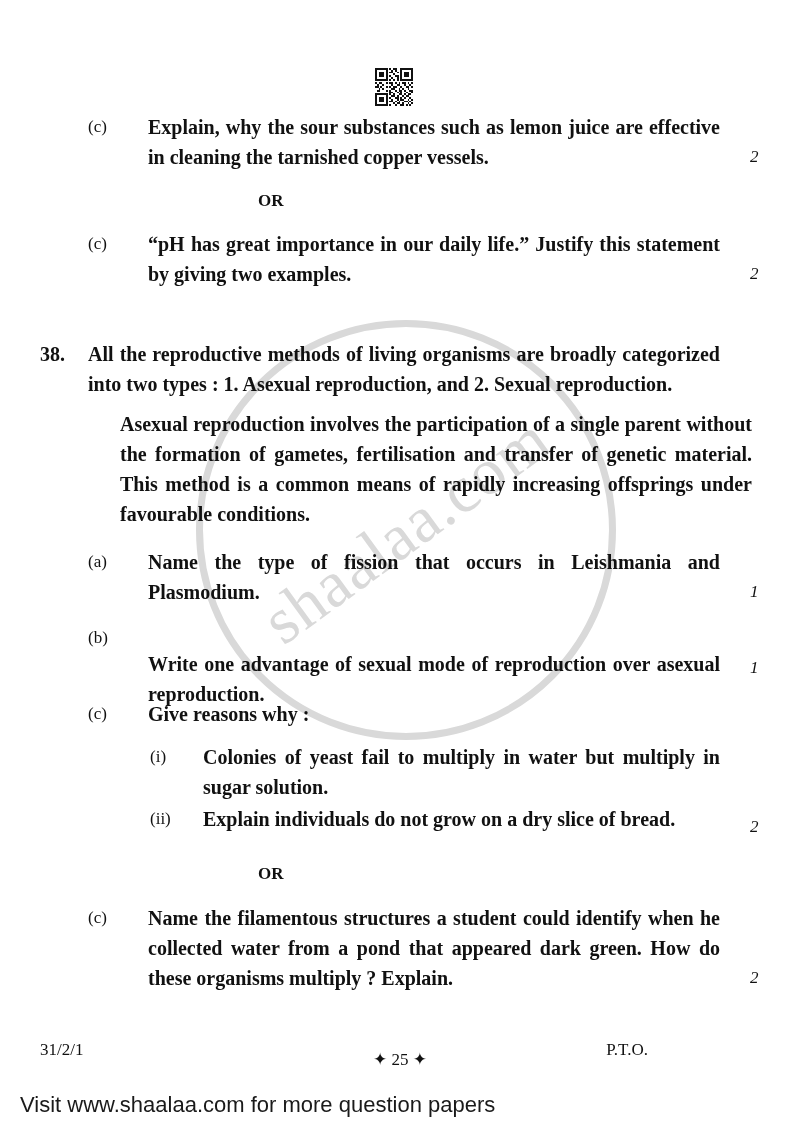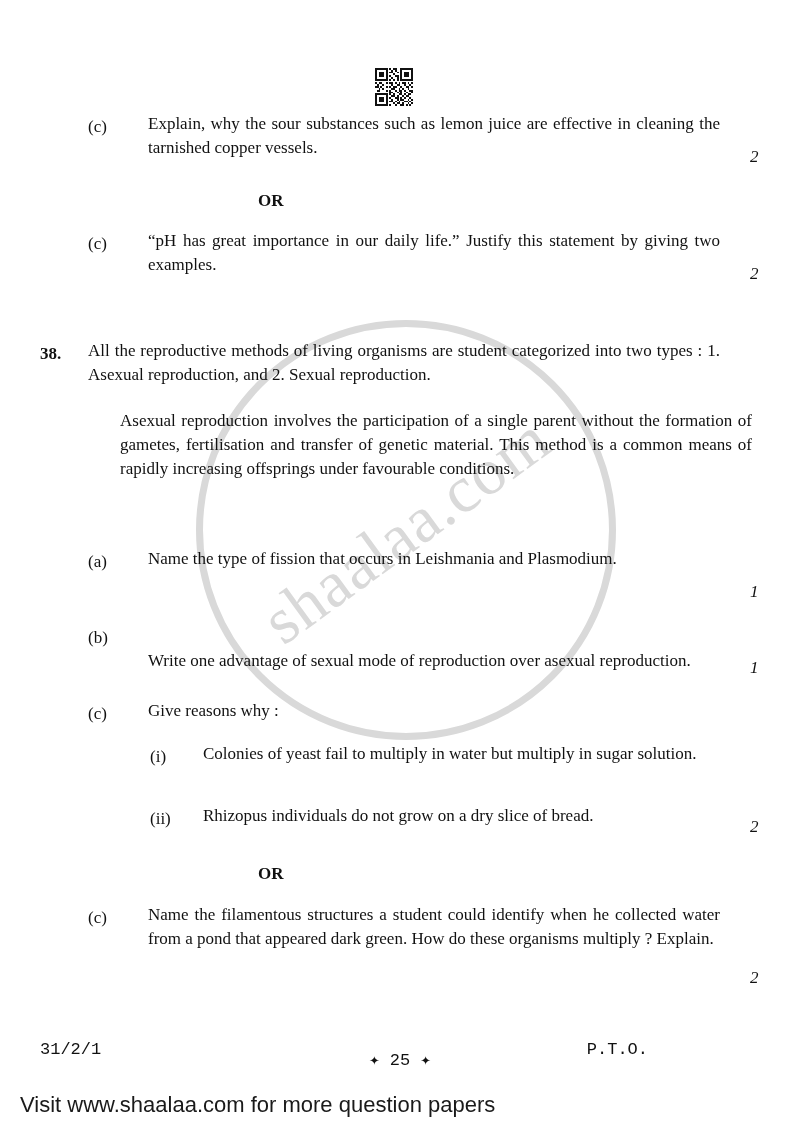--- a/index.html
+++ b/index.html
@@ -69,24 +69,25 @@
     display: flex;
     align-items: flex-start;
   }
   .lbl {
     flex: 0 0 auto;
     font-size: 17px;
     line-height: 30px;
   }
   .body {
     flex: 0 0 auto;
-    font-size: 17px;
-    line-height: 24px;
+    font-size: 20px;
+    line-height: 30px;
     text-align: justify;
     text-justify: inter-word;
+    font-weight: bold;
   }
   .ln {
     text-align: justify;
     text-align-last: justify;
   }
   .ln.nojust {
     text-align: left;
     text-align-last: left;
   }
   .marks {
@@ -96,33 +97,33 @@
     font-style: italic;
     font-family: "Liberation Serif", "DejaVu Serif", serif;
   }
   .or {
     position: absolute;
     font-size: 17px;
     line-height: 30px;
     font-weight: bold;
   }
   .qnum {
-    font-size: 17px;
+    font-size: 20px;
     line-height: 30px;
     font-weight: bold;
   }
 
   
   .footer {
     position: absolute;
     left: 0;
     top: 1040px;
     width: 688px;
     height: 28px;
-    font-family: Liberation Mono, monospace;
+    font-family: Liberation Serif, serif;
     font-size: 17px;
     color: #111111;
   }
   .footer .f-left   { position: absolute; left: 40px;  top: 0; }
   .footer .f-center { position: absolute; left: 0; top: 9px; width: 800px; text-align: center; }
   .footer .f-right  { position: absolute; right: 40px; top: 0; }
 
   .banner {
     position: absolute;
     left: 20px;
@@ -280,21 +281,21 @@
       <div class="body" style="width:572px;">
         <span class="ln">“pH has great importance in our daily life.” Justify this statement</span>
         <span class="ln nojust">by giving two examples.</span>
       </div>
     </div>
     <div class="marks" style="left:750px; top:259px;">2</div>
 
     <div class="row" style="left:40px; top:339px; width:680px;">
       <div class="qnum" style="width:48px;">38.</div>
       <div class="body" style="width:632px;">
-        <span class="ln">All the reproductive methods of living organisms are student categorized</span>
+        <span class="ln">All the reproductive methods of living organisms are broadly categorized</span>
         <span class="ln nojust">into two types : 1. Asexual reproduction, and 2. Sexual reproduction.</span>
       </div>
     </div>
 
     <div class="body" style="position:absolute; left:88px; top:409px; width:632px;margin-left:32px;">
       <span class="ln">Asexual reproduction involves the participation of a single parent</span>
       <span class="ln">without the formation of gametes, fertilisation and transfer of genetic</span>
       <span class="ln">material. This method is a common means of rapidly increasing</span>
       <span class="ln nojust">offsprings under favourable conditions.</span>
     </div>
@@ -328,21 +329,21 @@
       <div class="lbl" style="width:53px;">(i)</div>
       <div class="body" style="width:517px;">
         <span class="ln">Colonies of yeast fail to multiply in water but multiply in</span>
         <span class="ln nojust">sugar solution.</span>
       </div>
     </div>
 
     <div class="row" style="left:150px; top:804px; width:570px;">
       <div class="lbl" style="width:53px;">(ii)</div>
       <div class="body" style="width:517px;">
-        <span class="ln nojust">Rhizopus individuals do not grow on a dry slice of bread.</span>
+        <span class="ln nojust">Explain individuals do not grow on a dry slice of bread.</span>
       </div>
     </div>
     <div class="marks" style="left:750px; top:812px;">2</div>
 
     <div class="or" style="left:258px; top:859px;">OR</div>
 
     <div class="row" style="left:88px; top:903px; width:632px;">
       <div class="lbl" style="width:60px;">(c)</div>
       <div class="body" style="width:572px;">
         <span class="ln">Name the filamentous structures a student could identify when he</span>

